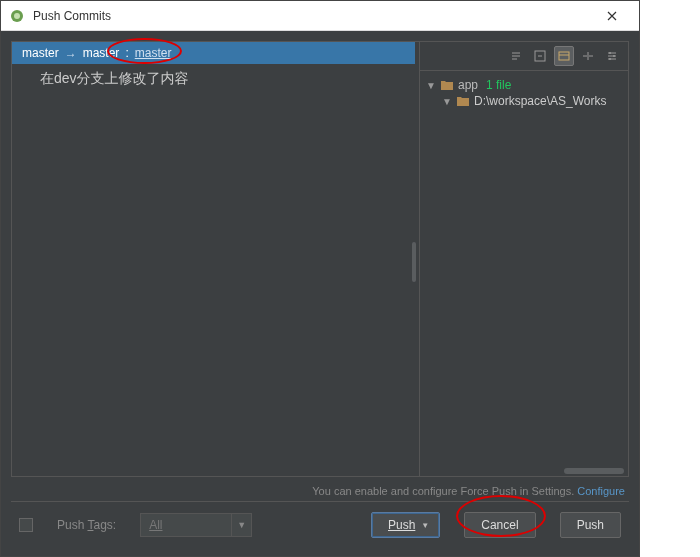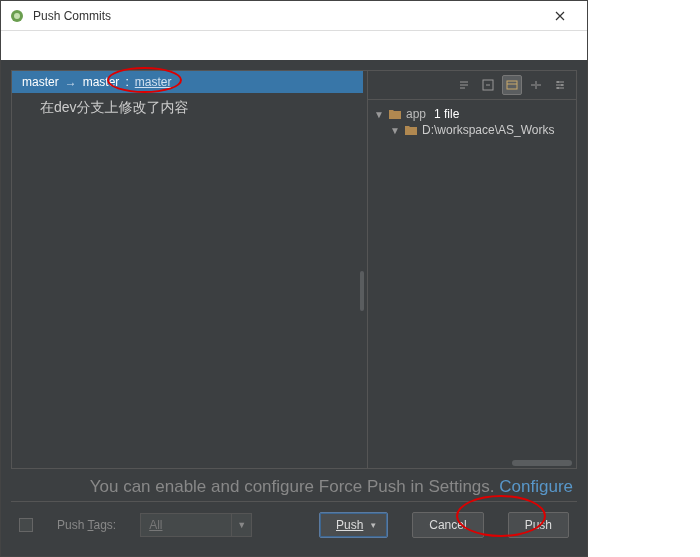--- a/index.html
+++ b/index.html
@@ -5,21 +5,21 @@
   * { box-sizing: border-box; margin: 0; padding: 0; }
   body {
     font-family: "Segoe UI", Arial, sans-serif;
     font-size: 12px;
     background: #fff;
     width: 700px;
     height: 557px;
     overflow: hidden;
   }
   .window {
-    width: 588px;
+    width: 640px;
     height: 557px;
     border: 1px solid #444;
     display: flex;
     flex-direction: column;
     background: #fff;
   }
   .titlebar {
     height: 30px;
     background: #fff;
     display: flex;
@@ -38,21 +38,20 @@
     color:#333; font-size:14px;
     cursor:pointer;
   }
   .body {
     flex: 1;
     background: #3c3f41;
     display: flex;
     flex-direction: column;
     padding: 10px;
     color: #bbb;
-    margin-top: 29px;
   }
   .main {
     flex: 1;
     display: flex;
     gap: 0;
     min-height: 0;
   }
   .left {
     flex: 1;
     background: #3c3f41;
@@ -124,25 +123,25 @@
     display:flex;
     align-items:center;
     gap:4px;
     padding:1px 0;
     white-space:nowrap;
     color:#bbb;
   }
   .tree-row .chev { width:10px; color:#999; font-size:10px;}
   .folder-icon { color:#b08850; }
   .file-icon { color:#5aa0d0; }
-  .count { color:#ffffff; margin-left:4px;}
+  .count { color:#22c55e; margin-left:4px;}
   .hint {
     text-align:right;
     color:#888;
-    font-size:17px;
+    font-size:11px;
     padding:8px 4px 4px;
   }
   .hint a { color:#5896c8; cursor:pointer; }
   .footer {
     border-top:1px solid #555;
     padding:10px 8px 8px;
     display:flex;
     align-items:center;
     gap:24px;
   }

